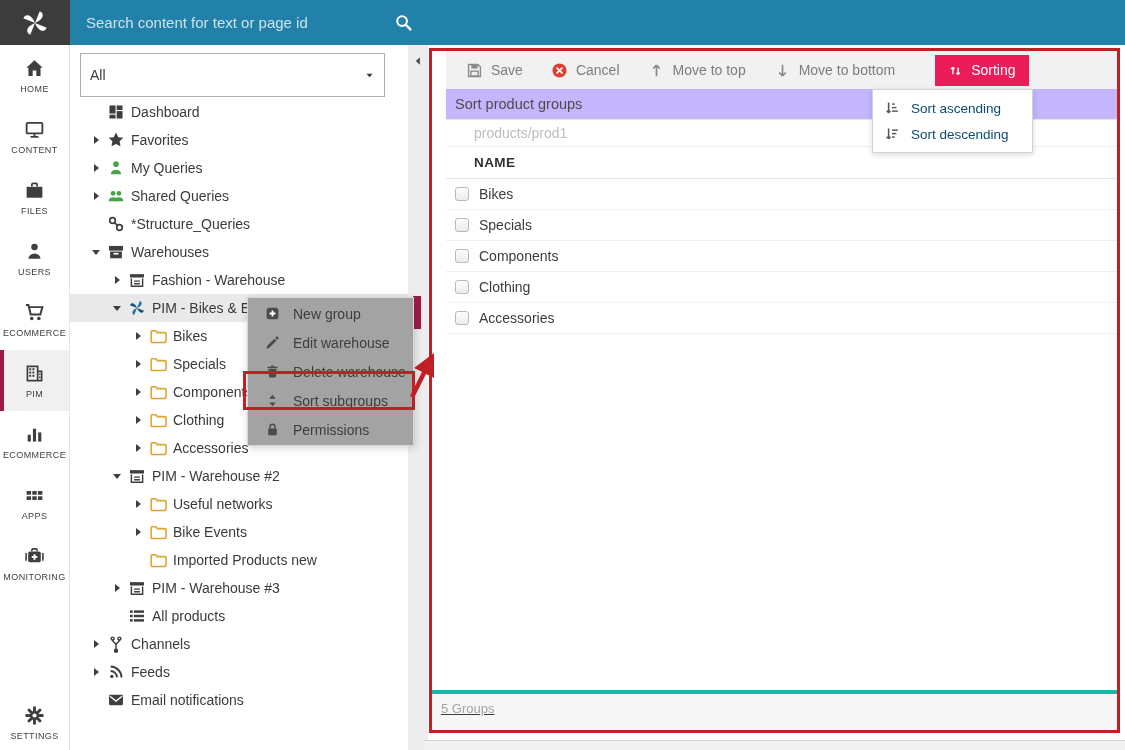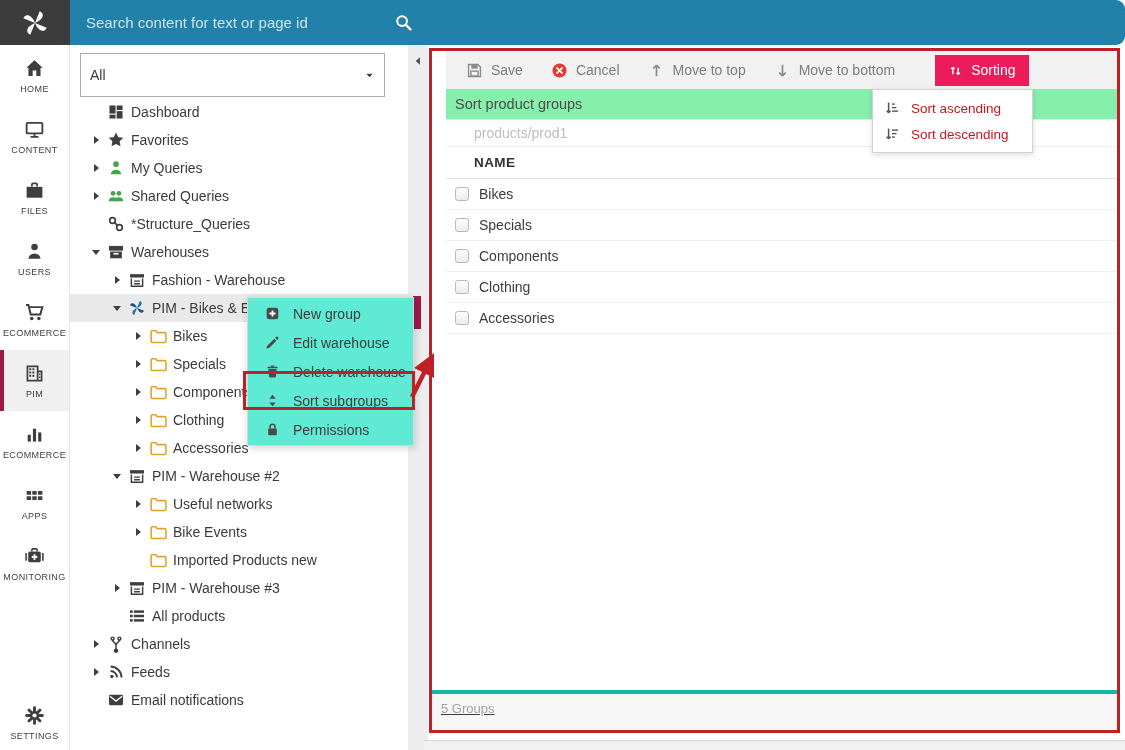--- a/index.html
+++ b/index.html
@@ -6,21 +6,21 @@
     --blue:#2181a9; --pink:#ec1c5b; --crimson:#9e1b47; --red:#bf2025;
     --green:#44a547; --ink:#3e3e3e;
   }
   *{margin:0;padding:0;box-sizing:border-box;}
   html,body{width:1125px;height:750px;}
   body{font-family:"Liberation Sans",sans-serif;background:#fff;position:relative;overflow:hidden;color:var(--ink);}
   .icn{display:inline-flex;align-items:center;justify-content:center;flex:none;}
   .icn svg{width:100%;height:100%;display:block;}
 
   
-  .topbar{position:absolute;left:0;top:0;width:1125px;height:45px;background:var(--blue);z-index:10;border-radius:9px;}
+  .topbar{position:absolute;left:0;top:0;width:1125px;height:45px;background:var(--blue);z-index:10;}
   .logo-box{position:absolute;left:0;top:0;width:70px;height:45px;background:#3c3c3c;display:flex;align-items:center;justify-content:center;}
   .logo-box .icn{width:30px;height:30px;}
   .search-input{position:absolute;left:86px;top:0;width:295px;height:45px;background:transparent;border:none;outline:none;color:#fff;font-size:15px;font-family:inherit;}
   .search-input::placeholder{color:rgba(255,255,255,.78);}
   .search-icon{position:absolute;left:394px;top:13px;width:19px;height:19px;}
 
   
   .rail{position:absolute;left:0;top:45px;width:70px;height:705px;background:#fff;border-right:1px solid #e4e4e4;display:flex;flex-direction:column;z-index:9;}
   .rail-item{height:61px;display:flex;flex-direction:column;align-items:center;justify-content:center;cursor:pointer;}
   .rail-item .icn{width:21px;height:21px;color:var(--ink);}
@@ -48,36 +48,36 @@
   .collapse-handle{position:absolute;left:4px;top:10px;width:12px;height:12px;color:#4a4a4a;cursor:pointer;}
   .sel-marker{position:absolute;left:413px;top:296px;width:8px;height:33px;background:var(--crimson);z-index:36;}
 
   
   .main-panel{position:absolute;left:429px;top:48px;width:691px;height:685px;border:3px solid var(--red);background:#fff;z-index:5;padding-left:14px;}
   .toolbar{height:38px;background:#f1f1f1;display:flex;align-items:center;padding-left:20px;}
   .tool-btn{display:flex;align-items:center;gap:8px;margin-right:28px;cursor:pointer;color:#7d7d7d;font-size:14px;}
   .tool-btn .icn{width:17px;height:17px;color:#8a8a8a;}
   .sorting-btn{margin-left:12px;height:31px;background:var(--pink);color:#ffffff;display:flex;align-items:center;gap:8px;padding:0 13px;font-size:14px;cursor:pointer;text-align:center;}
   .sorting-btn .icn{width:15px;height:15px;}
-  .panel-title{height:31px;line-height:31px;padding-left:9px;font-size:14.5px;color:#4c4c4c;background:#86efac;border-bottom:1px solid #e8e8e8;}
+  .panel-title{height:31px;line-height:31px;padding-left:9px;font-size:14.5px;color:#4c4c4c;background:#c4b5fd;border-bottom:1px solid #e8e8e8;}
   .panel-path{height:27px;line-height:27px;padding-left:28px;font-size:14px;color:#bdbdbd;border-bottom:1px solid #f0f0f0;}
   .col-header{height:32px;line-height:32px;padding-left:28px;font-size:13.5px;font-weight:bold;letter-spacing:.4px;color:#323232;border-bottom:1px solid #e4e4e4;}
   .grid-row{height:31px;display:flex;align-items:center;padding-left:9px;border-bottom:1px solid #f0f0f0;cursor:pointer;}
   .cb{width:14px;height:14px;border:1px solid #b9b9b9;border-radius:3px;background:linear-gradient(#fdfdfd,#ececec);flex:none;cursor:pointer;}
   .row-label{margin-left:10px;font-size:14px;color:#3c3c3c;}
   .panel-footer{position:absolute;left:0;right:0;bottom:0;height:40px;background:#f6f6f6;border-top:4px solid #14b8a6;text-decoration:underline;}
   .footer-status{padding:7px 0 0 9px;font-size:13px;color:#a3a3a3;}
 
   
   .sort-menu{position:absolute;left:872px;top:89px;width:161px;background:#fff;border:1px solid #d2d2d2;box-shadow:0 2px 6px rgba(0,0,0,.14);padding:5px 0;z-index:30;}
-  .sort-menu-item{height:26px;display:flex;align-items:center;gap:11px;padding-left:11px;font-size:13.5px;color:#b91c1c;cursor:pointer;}
+  .sort-menu-item{height:26px;display:flex;align-items:center;gap:11px;padding-left:11px;font-size:13.5px;color:#0c4a6e;cursor:pointer;}
   .sort-menu-item .icn{width:16px;height:16px;color:#555;}
 
   
-  .ctx-menu{position:absolute;left:247px;top:297px;width:167px;background:#5eead4;border:1px solid #d6d6d6;box-shadow:1px 2px 8px rgba(0,0,0,.18);z-index:40;padding:1px 0;}
+  .ctx-menu{position:absolute;left:247px;top:297px;width:167px;background:#a3a3a3;border:1px solid #d6d6d6;box-shadow:1px 2px 8px rgba(0,0,0,.18);z-index:40;padding:1px 0;}
   .ctx-item{height:29px;display:flex;align-items:center;gap:13px;padding-left:17px;font-size:14px;color:#3d3d3d;cursor:pointer;}
   .ctx-item .icn{width:15px;height:15px;color:#4a4a4a;}
 
   
   .anno-box{position:absolute;left:243px;top:371px;width:172px;height:39px;border:3px solid var(--red);z-index:50;pointer-events:none;}
   .anno-arrow{position:absolute;left:403px;top:345px;width:46px;height:62px;z-index:50;pointer-events:none;}
 
   
   .bottom-strip{position:absolute;left:424px;top:740px;width:701px;height:10px;background:#f1f1f1;border-top:1px solid #d6d6d6;}
 </style>

